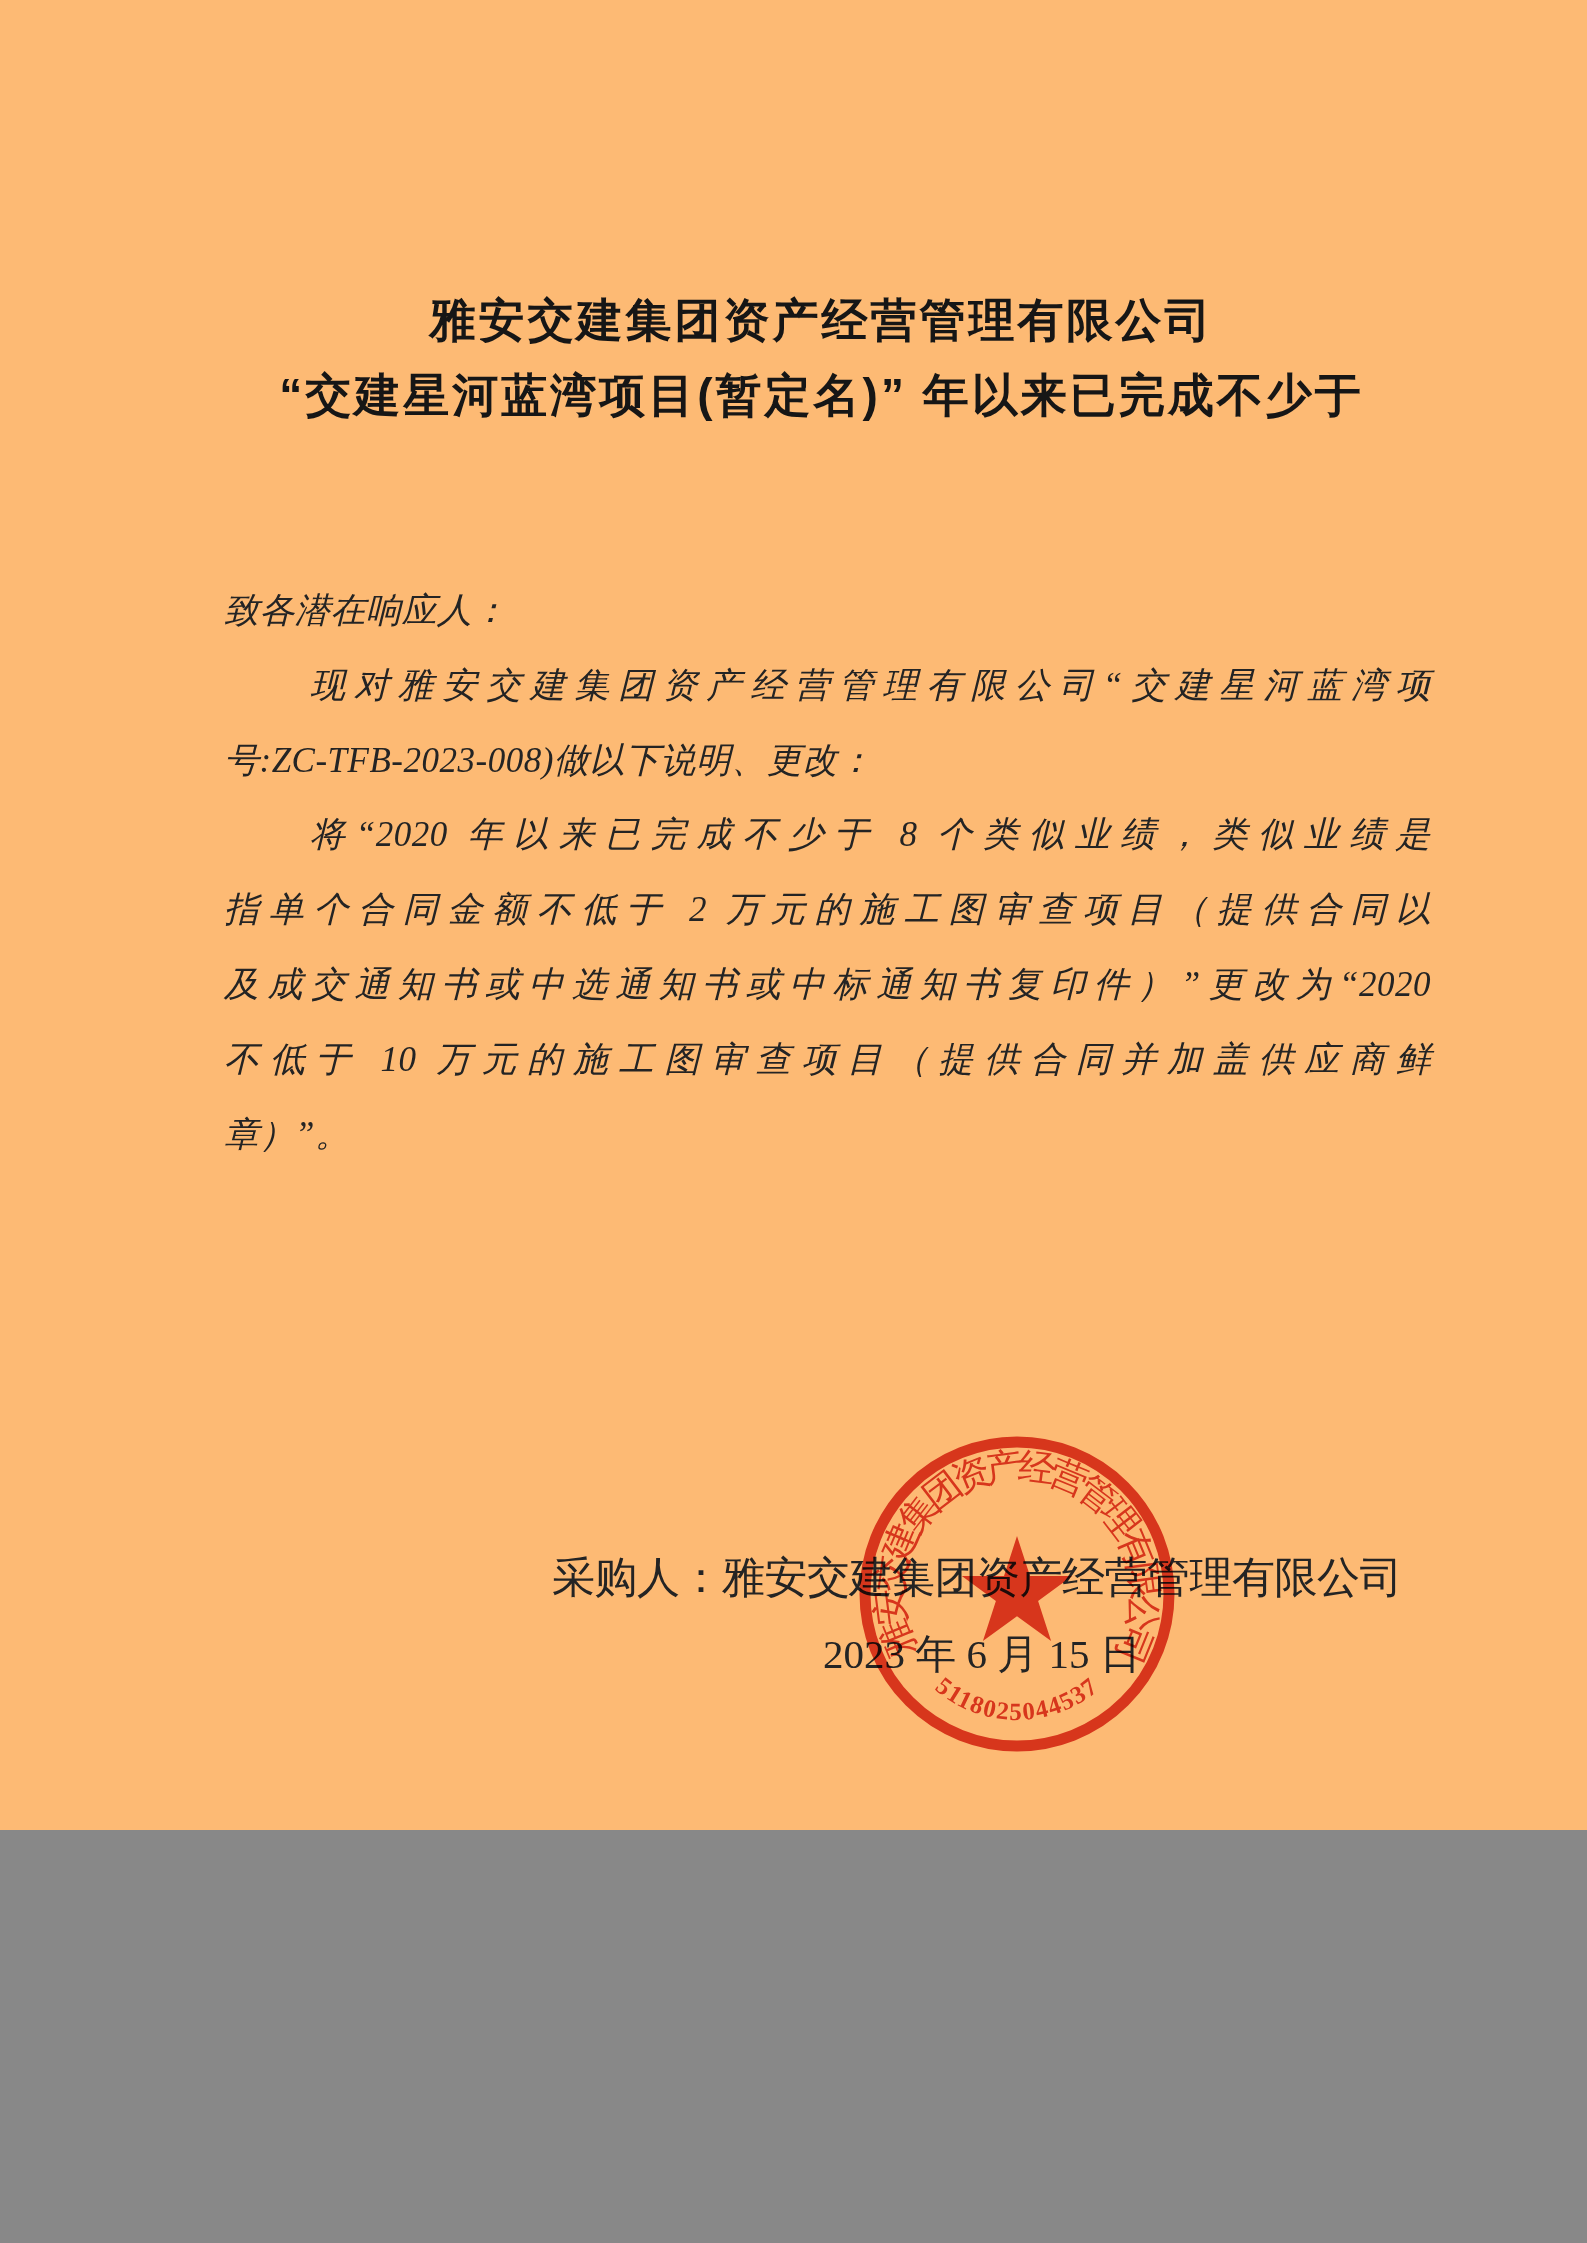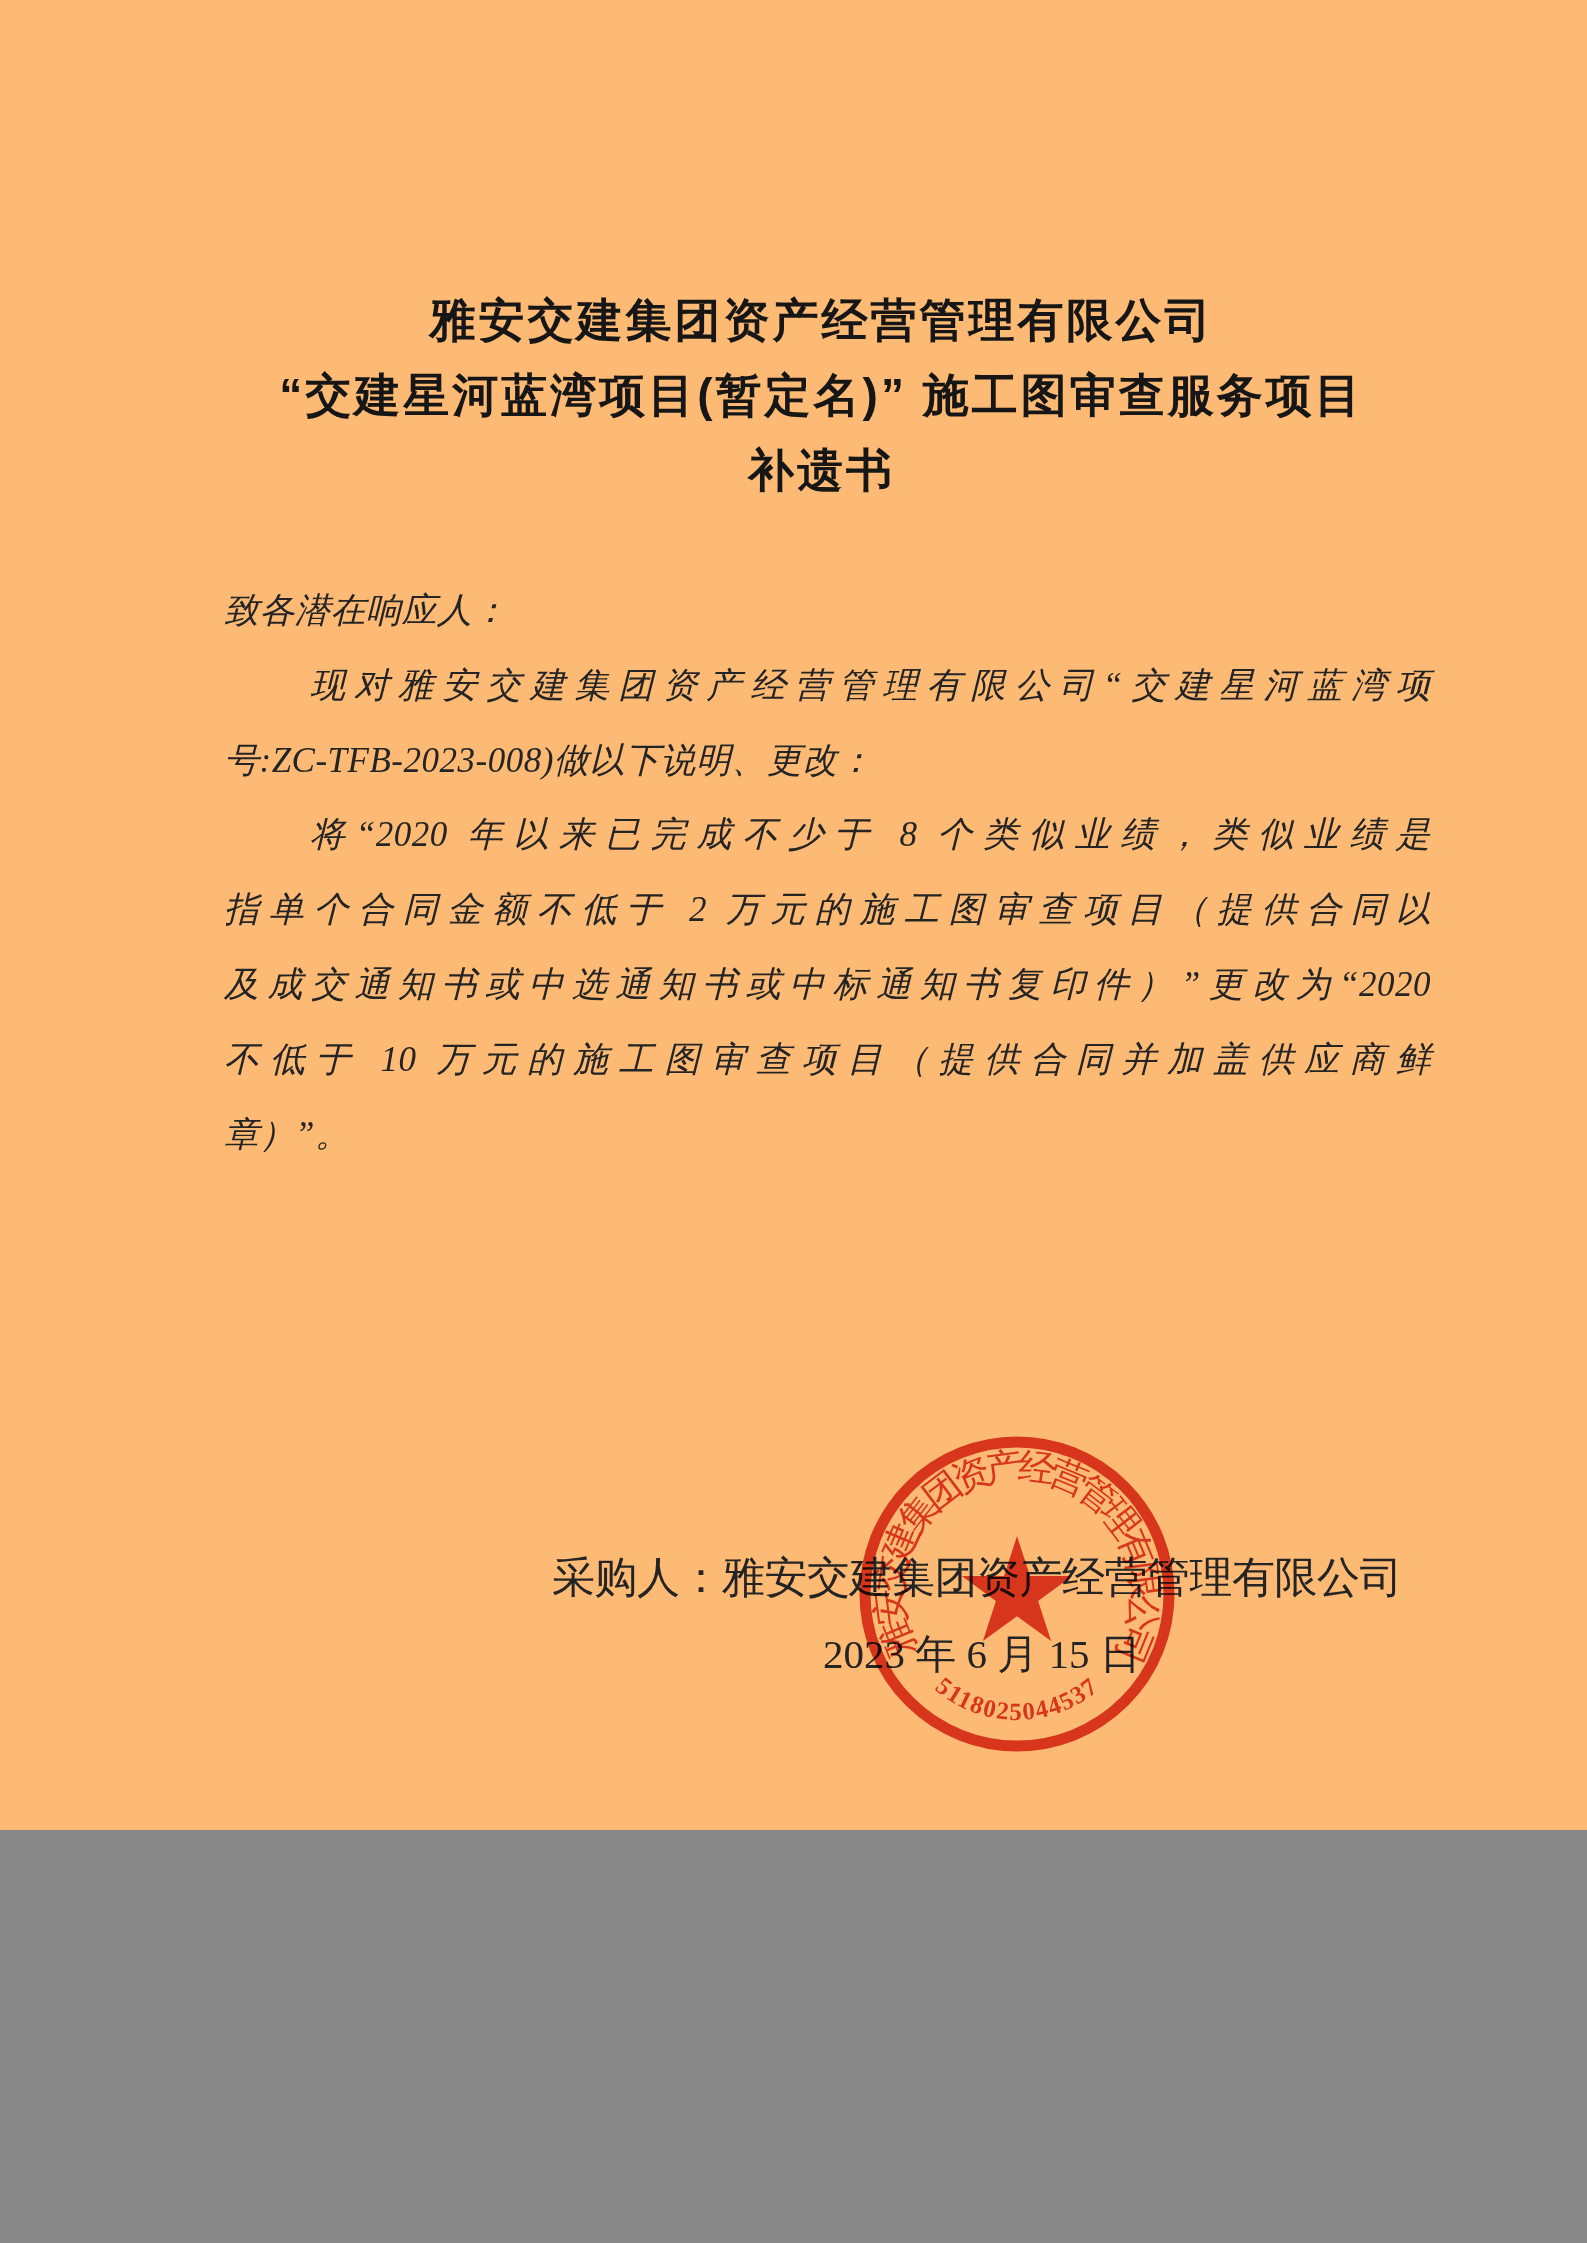--- a/index.html
+++ b/index.html
@@ -81,22 +81,21 @@
     font-family: "Liberation Serif", serif;
   }
 </style>
 </head>
 <body>
 
 <div class="page">
 
   <div class="title-block">
     <div>雅安交建集团资产经营管理有限公司</div>
-    <div>“交建星河蓝湾项目(暂定名)” 施工图审查服务项目</div>
-    <div>补遗书</div>
+    <div>“交建星河蓝湾项目(暂定名)” 年以来已完成不少于</div>
   </div>
 
   <div class="body-block">
     <div class="body-line">致各潜在响应人：</div>
     <div class="body-line indent j">现对雅安交建集团资产经营管理有限公司“交建星河蓝湾项</div>
     <div class="body-line">号:ZC-TFB-2023-008)做以下说明、更改：</div>
     <div class="body-line indent j">将“2020 年以来已完成不少于 8 个类似业绩，类似业绩是</div>
     <div class="body-line j">指单个合同金额不低于 2 万元的施工图审查项目（提供合同以</div>
     <div class="body-line j">及成交通知书或中选通知书或中标通知书复印件）”更改为“2020</div>
     <div class="body-line j">不低于 10 万元的施工图审查项目（提供合同并加盖供应商鲜</div>

